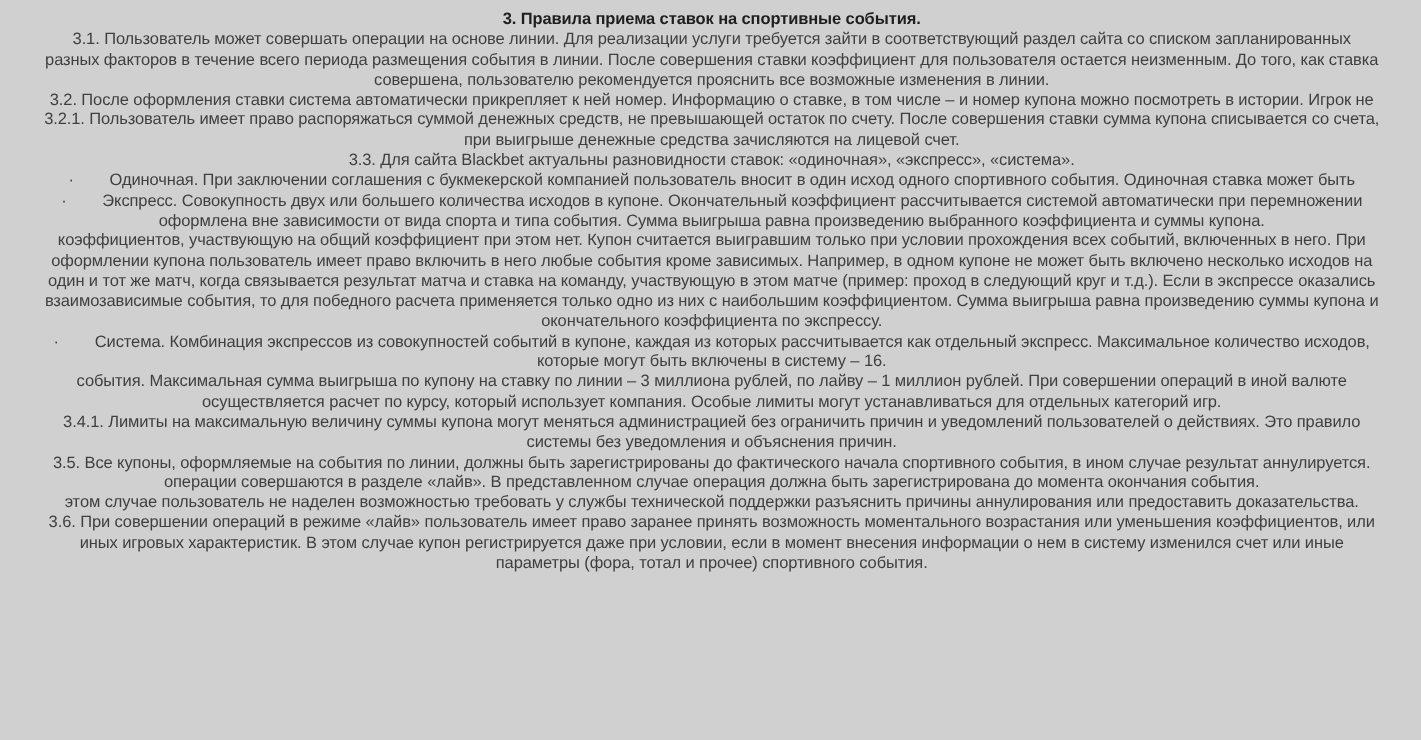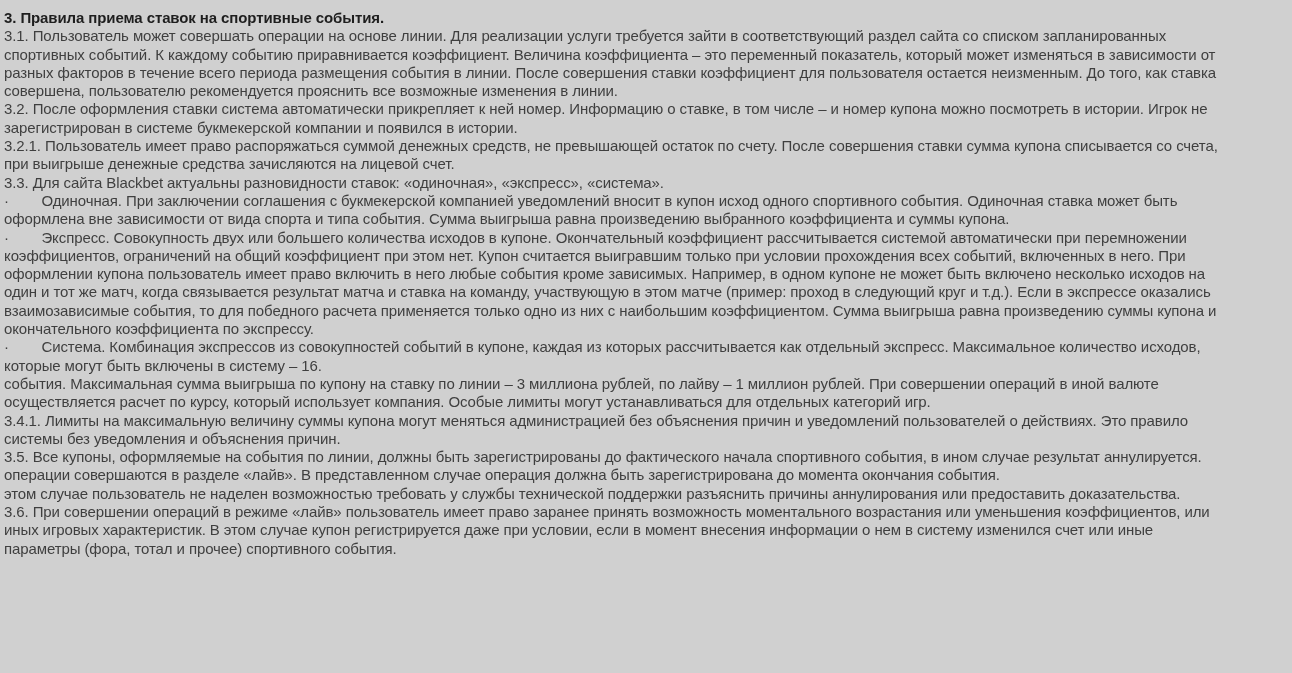--- a/index.html
+++ b/index.html
@@ -11,20 +11,21 @@
     position: relative;
     width: 1292px;
     height: 673px;
     background: #d0d0d0;
     overflow: hidden;
     font-family: "Liberation Sans", "DejaVu Sans", sans-serif;
     color: #3f3f3f;
     font-size: 15px;
     line-height: 18.3px;
     letter-spacing: -0.1px;
+    text-align: center;
   }
   .doc {
     padding: 9px 2px 0 4px;
   }
   .heading {
     font-weight: bold;
     color: #1e1e1e;
     white-space: pre;
   }
   .line {
@@ -32,41 +33,39 @@
   }
 </style>
 </head>
 <body>
 
 <div class="page">
   <div class="doc">
     <div class="heading">3. Правила приема ставок на спортивные события.</div>
     <div>
         <div class="line">3.1. Пользователь может совершать операции на основе линии. Для реализации услуги требуется зайти в соответствующий раздел сайта со списком запланированных</div>
-        <div class="line">спортивных событий. К каждому событию приравнивается коэффициент. Величина коэффициента – это переменный показатель, который может изменяться в зависимости от</div>
         <div class="line">разных факторов в течение всего периода размещения события в линии. После совершения ставки коэффициент для пользователя остается неизменным. До того, как ставка</div>
         <div class="line">совершена, пользователю рекомендуется прояснить все возможные изменения в линии.</div>
         <div class="line">3.2. После оформления ставки система автоматически прикрепляет к ней номер. Информацию о ставке, в том числе – и номер купона можно посмотреть в истории. Игрок не</div>
-        <div class="line">зарегистрирован в системе букмекерской компании и появился в истории.</div>
         <div class="line">3.2.1. Пользователь имеет право распоряжаться суммой денежных средств, не превышающей остаток по счету. После совершения ставки сумма купона списывается со счета,</div>
         <div class="line">при выигрыше денежные средства зачисляются на лицевой счет.</div>
         <div class="line">3.3. Для сайта Blackbet актуальны разновидности ставок: «одиночная», «экспресс», «система».</div>
-        <div class="line">·        Одиночная. При заключении соглашения с букмекерской компанией уведомлений вносит в купон исход одного спортивного события. Одиночная ставка может быть</div>
+        <div class="line">·        Одиночная. При заключении соглашения с букмекерской компанией пользователь вносит в один исход одного спортивного события. Одиночная ставка может быть</div>
+        <div class="line">·        Экспресс. Совокупность двух или большего количества исходов в купоне. Окончательный коэффициент рассчитывается системой автоматически при перемножении</div>
         <div class="line">оформлена вне зависимости от вида спорта и типа события. Сумма выигрыша равна произведению выбранного коэффициента и суммы купона.</div>
-        <div class="line">·        Экспресс. Совокупность двух или большего количества исходов в купоне. Окончательный коэффициент рассчитывается системой автоматически при перемножении</div>
-        <div class="line">коэффициентов, ограничений на общий коэффициент при этом нет. Купон считается выигравшим только при условии прохождения всех событий, включенных в него. При</div>
+        <div class="line">коэффициентов, участвующую на общий коэффициент при этом нет. Купон считается выигравшим только при условии прохождения всех событий, включенных в него. При</div>
         <div class="line">оформлении купона пользователь имеет право включить в него любые события кроме зависимых. Например, в одном купоне не может быть включено несколько исходов на</div>
         <div class="line">один и тот же матч, когда связывается результат матча и ставка на команду, участвующую в этом матче (пример: проход в следующий круг и т.д.). Если в экспрессе оказались</div>
         <div class="line">взаимозависимые события, то для победного расчета применяется только одно из них с наибольшим коэффициентом. Сумма выигрыша равна произведению суммы купона и</div>
         <div class="line">окончательного коэффициента по экспрессу.</div>
         <div class="line">·        Система. Комбинация экспрессов из совокупностей событий в купоне, каждая из которых рассчитывается как отдельный экспресс. Максимальное количество исходов,</div>
         <div class="line">которые могут быть включены в систему – 16.</div>
         <div class="line">события. Максимальная сумма выигрыша по купону на ставку по линии – 3 миллиона рублей, по лайву – 1 миллион рублей. При совершении операций в иной валюте</div>
         <div class="line">осуществляется расчет по курсу, который использует компания. Особые лимиты могут устанавливаться для отдельных категорий игр.</div>
-        <div class="line">3.4.1. Лимиты на максимальную величину суммы купона могут меняться администрацией без объяснения причин и уведомлений пользователей о действиях. Это правило</div>
+        <div class="line">3.4.1. Лимиты на максимальную величину суммы купона могут меняться администрацией без ограничить причин и уведомлений пользователей о действиях. Это правило</div>
         <div class="line">системы без уведомления и объяснения причин.</div>
         <div class="line">3.5. Все купоны, оформляемые на события по линии, должны быть зарегистрированы до фактического начала спортивного события, в ином случае результат аннулируется.</div>
         <div class="line">операции совершаются в разделе «лайв». В представленном случае операция должна быть зарегистрирована до момента окончания события.</div>
         <div class="line">этом случае пользователь не наделен возможностью требовать у службы технической поддержки разъяснить причины аннулирования или предоставить доказательства.</div>
         <div class="line">3.6. При совершении операций в режиме «лайв» пользователь имеет право заранее принять возможность моментального возрастания или уменьшения коэффициентов, или</div>
         <div class="line">иных игровых характеристик. В этом случае купон регистрируется даже при условии, если в момент внесения информации о нем в систему изменился счет или иные</div>
         <div class="line">параметры (фора, тотал и прочее) спортивного события.</div>
       </div>
   </div>
 </div>

